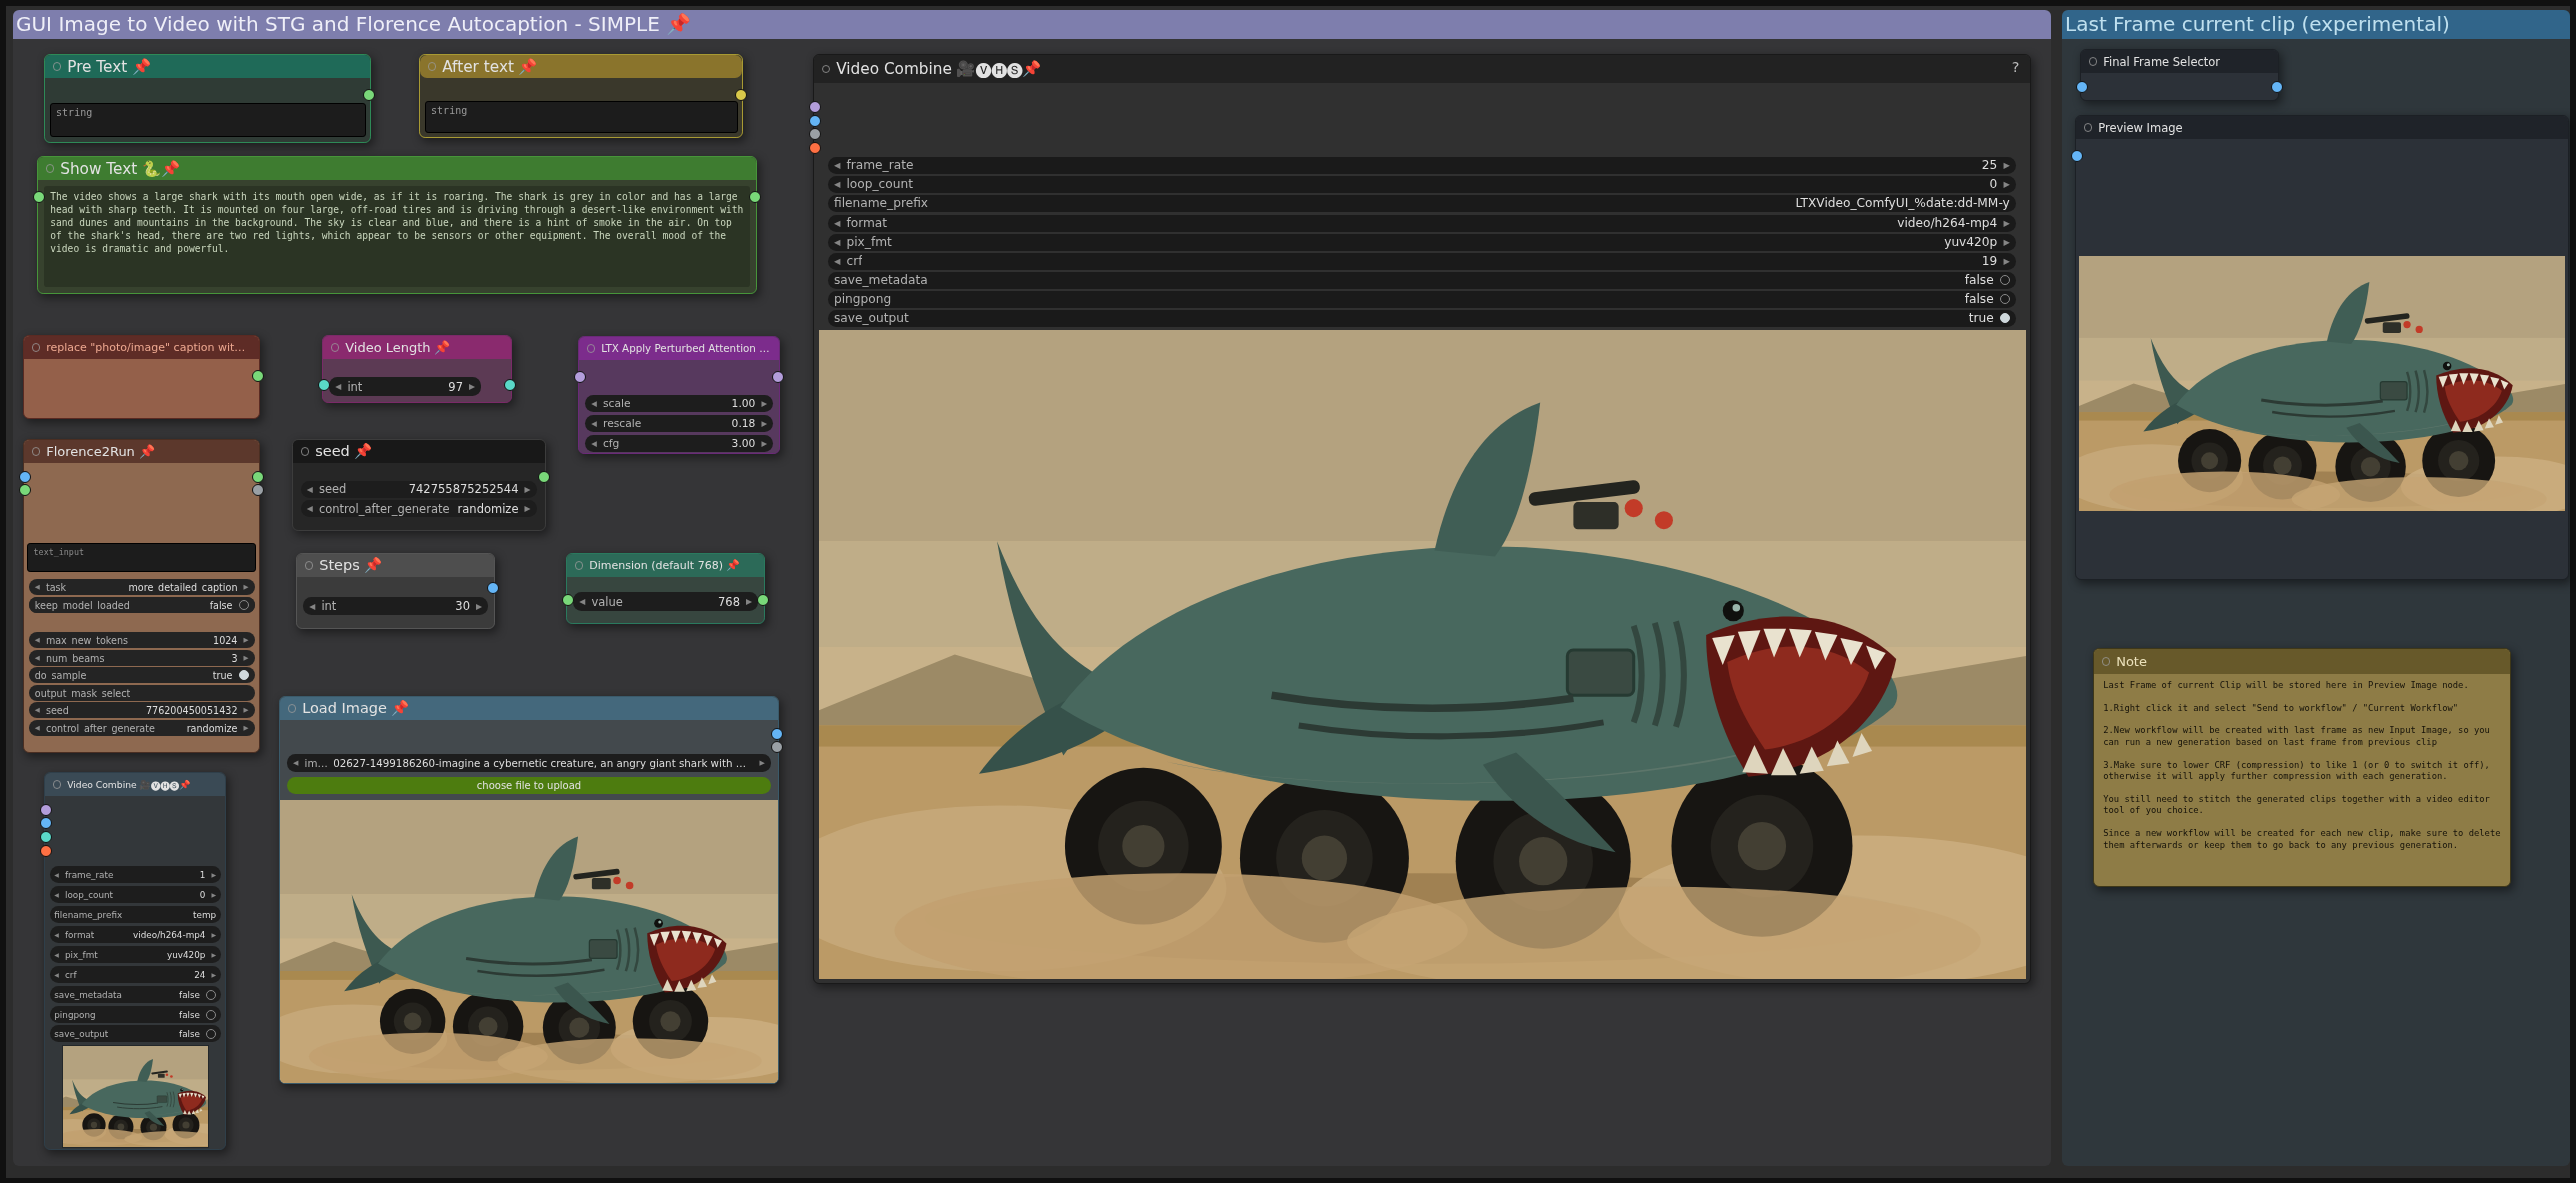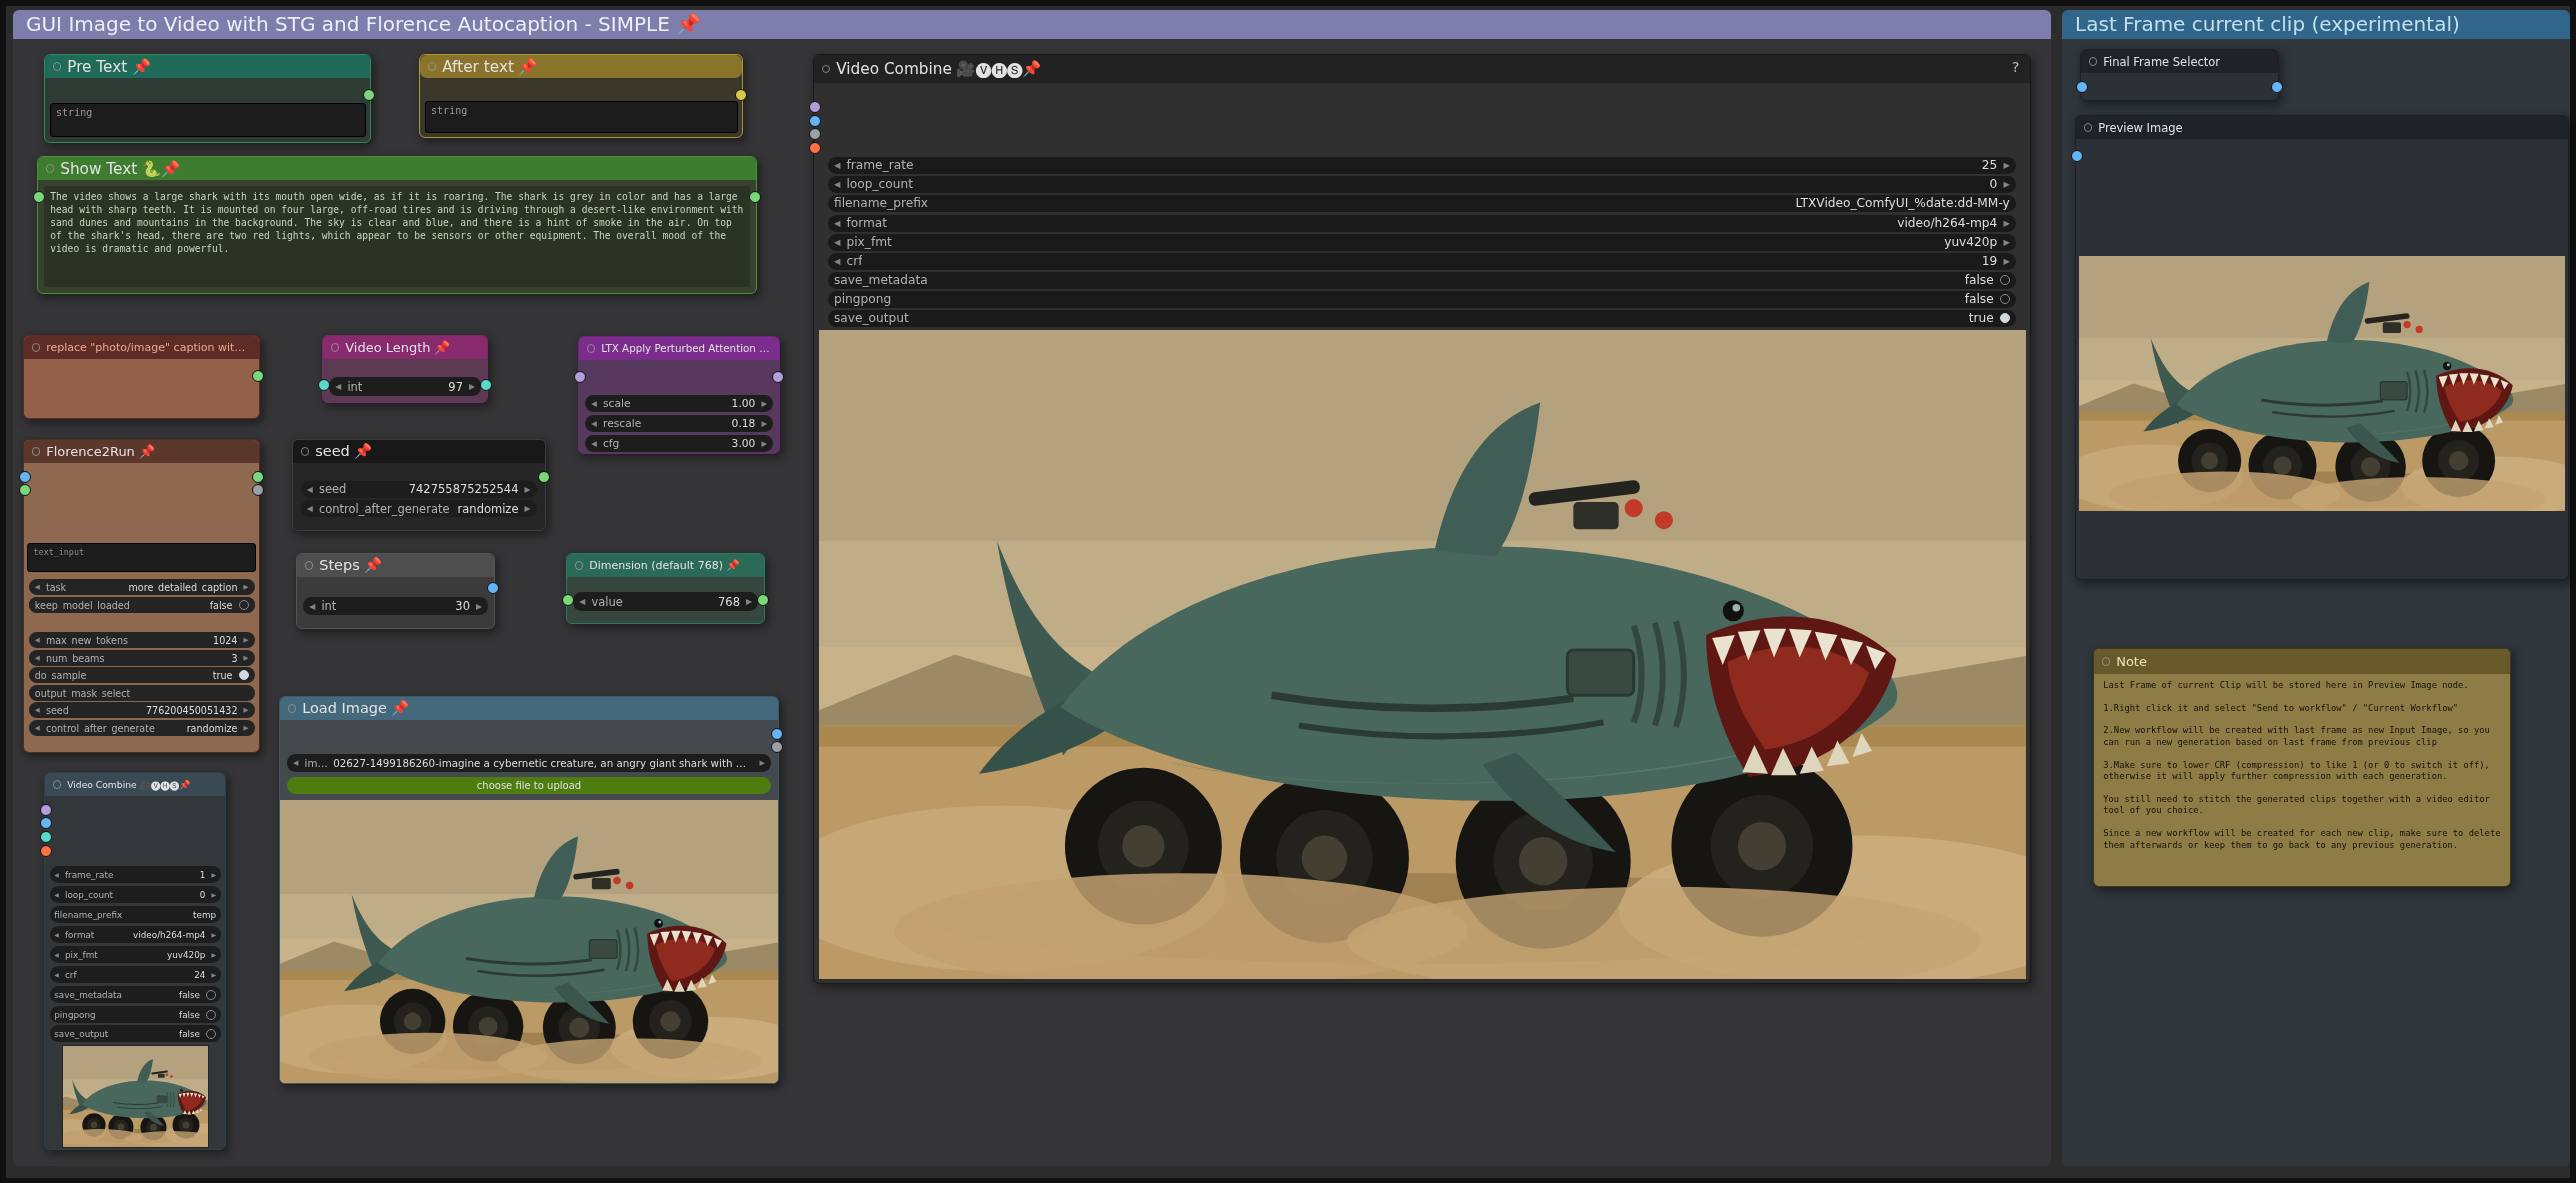--- a/index.html
+++ b/index.html
@@ -2,21 +2,21 @@
 <html style="font-size:12.2px"><head>
 <meta charset="utf-8">
 <style>
   html,body{margin:0;padding:0;background:#0f0f0f;}
   .stage{position:relative;width:2576px;height:1184px;background:#101010;overflow:hidden;
          font-family:"DejaVu Sans",sans-serif;}
   .canvas{position:absolute;left:6.1px;top:6.1px;right:6.1px;bottom:6.1px;background:#2c2c2c;}
 
   
   .group{position:absolute;border-radius:6.1px;}
-  .gh{display:flex;align-items:center;height:29px;padding:0 13px;border-radius:6.1px 6.1px 0 0;
+  .gh{display:flex;align-items:center;height:29px;padding:0 3px;border-radius:6.1px 6.1px 0 0;
       font-size:20px;white-space:nowrap;overflow:hidden;}
   #g-main{left:6.9px;top:3.8px;width:2038px;height:1156px;background:rgba(165,165,195,0.08);}
   #g-main .gh{background:#7e7ead;color:#efeff8;}
   #g-last{left:2056px;top:3.8px;width:508px;height:1156px;background:rgba(70,125,165,0.14);}
   #g-last .gh{background:#31658a;color:#bfe0ef;}
 
   
   .node{position:absolute;border-radius:6.1px;border:0.8px solid #1a1a1a;background:#343434;
         box-shadow:2.3px 3.1px 9.2px rgba(0,0,0,.45);}
   .nh{position:absolute;left:0;right:0;top:0;height:23px;display:flex;align-items:center;
@@ -58,21 +58,21 @@
   #n-pre-text{left:38px;top:48px;width:325px;height:87px;background:#2f3b35;border-color:#2e8a57;}
   #n-pre-text .nh{background:#1f6a58;font-size:15.3px;}
   #n-after-text{left:413px;top:48px;width:322px;height:82px;background:#3a382b;border-color:#a89a33;}
   #n-after-text .nh{background:#8a742c;font-size:15.3px;border-radius:7px;}
   #n-show-text{left:31px;top:150px;width:718px;height:136px;background:#37422e;border-color:#47953a;}
   #n-show-text .nh{background:#3e7c30;font-size:15.3px;}
   #n-show-text .content{position:absolute;left:6.1px;top:6.1px;width:706px;height:101px;background:#2b3424;
       border-radius:3.1px;color:#c9d6bd;font-size:9.6px;line-height:1.35;padding:4.6px 6.1px;box-sizing:border-box;overflow:hidden;}
   #n-replace{left:17px;top:329px;width:235px;height:82px;background:#94604a;border-color:#5a2a22;}
   #n-replace .nh{background:#5e2c26;font-size:11px;color:#eda890;}
-  #n-vlen{left:316px;top:329px;width:164px;height:66px;background:#5c3a54;border-color:#7a2a68;}
+  #n-vlen{left:316px;top:329px;width:164px;height:66px;background:#5c3a54;border-color:#7a2a68;padding-left:24px;}
   #n-vlen .nh{background:#8a2a6e;font-size:13px;}
   #n-vlen .w{font-size:11.5px;}
   #n-ltx{left:572px;top:330px;width:200px;height:116px;background:#57395e;border-color:#6a2a78;}
   #n-ltx .nh{background:#7c2c8c;font-size:10.3px;}
   #n-ltx .w{font-size:10.7px;}
   #n-flor{left:17px;top:433px;width:235px;height:312px;background:#8e6950;border-color:#4a2e22;}
   #n-flor .nh{background:#5c382c;font-size:13px;}
   #n-flor .w{font-size:9.6px;background:#242424;}
   #n-seed{left:286px;top:433px;width:252px;height:90px;background:#262626;border-color:#3c3c3c;}
   #n-seed .nh{background:#181818;font-size:14.5px;}

